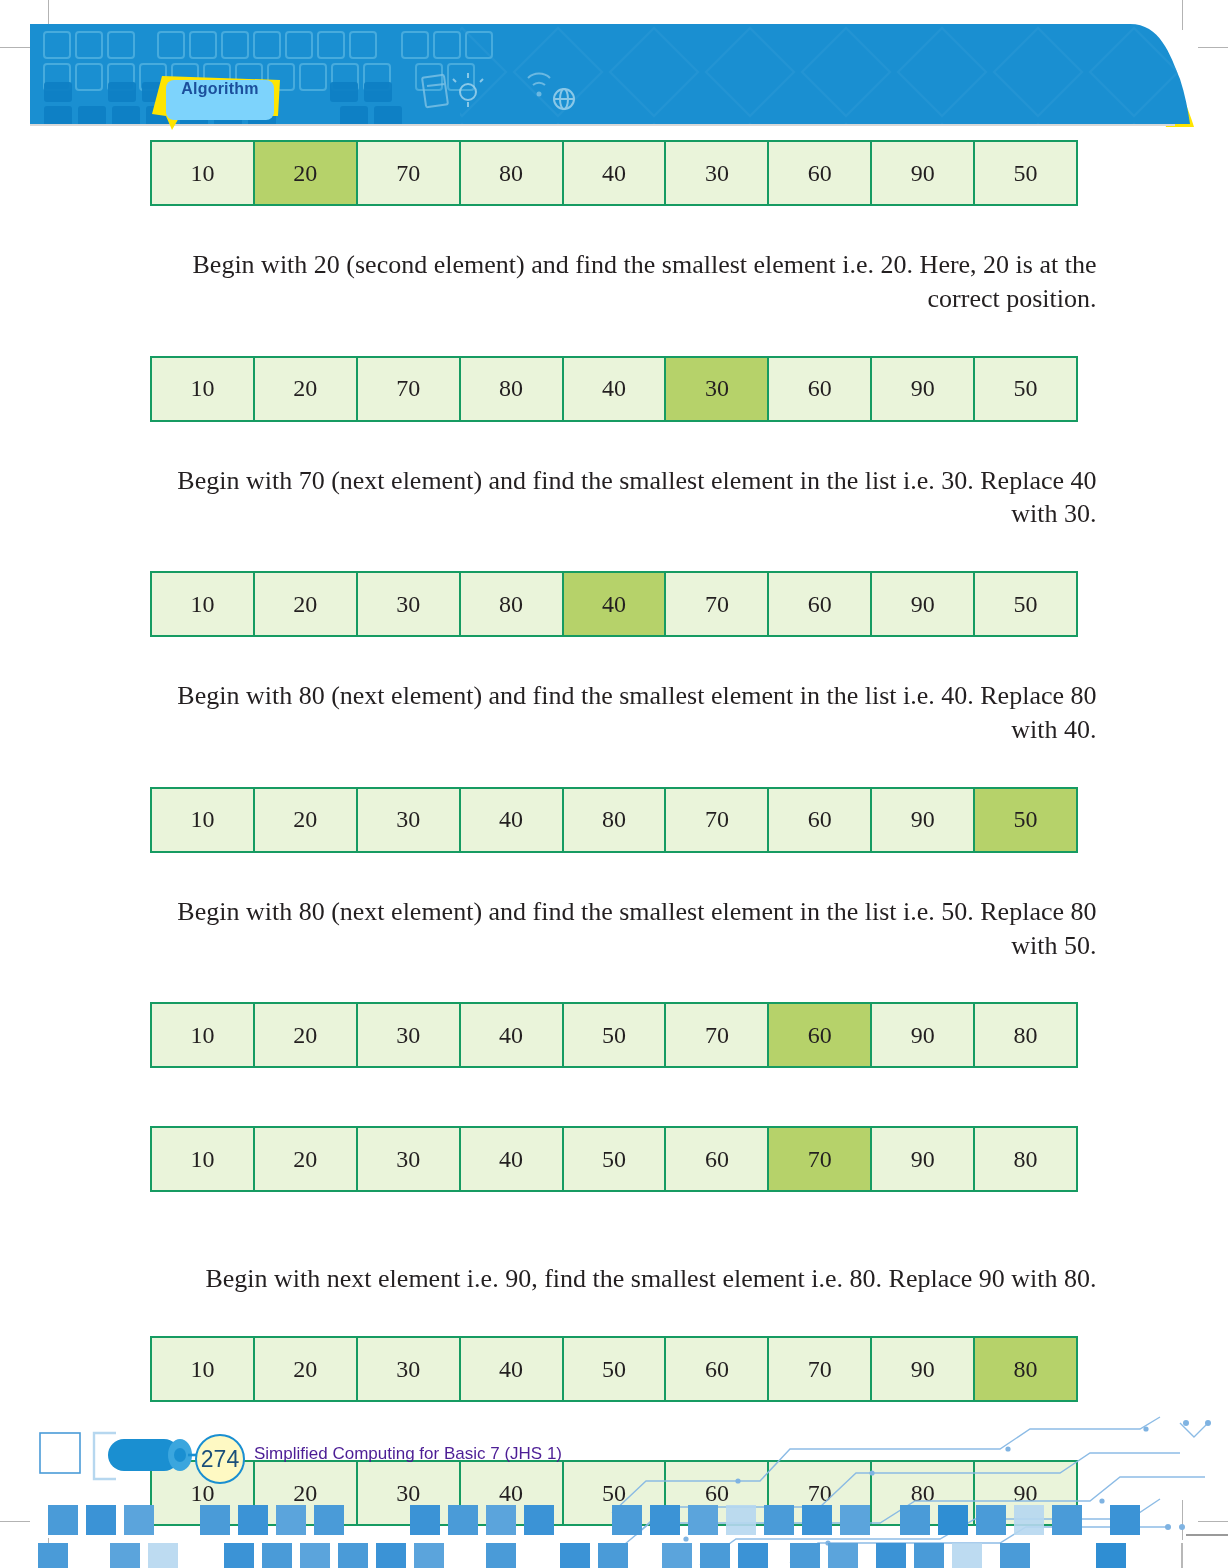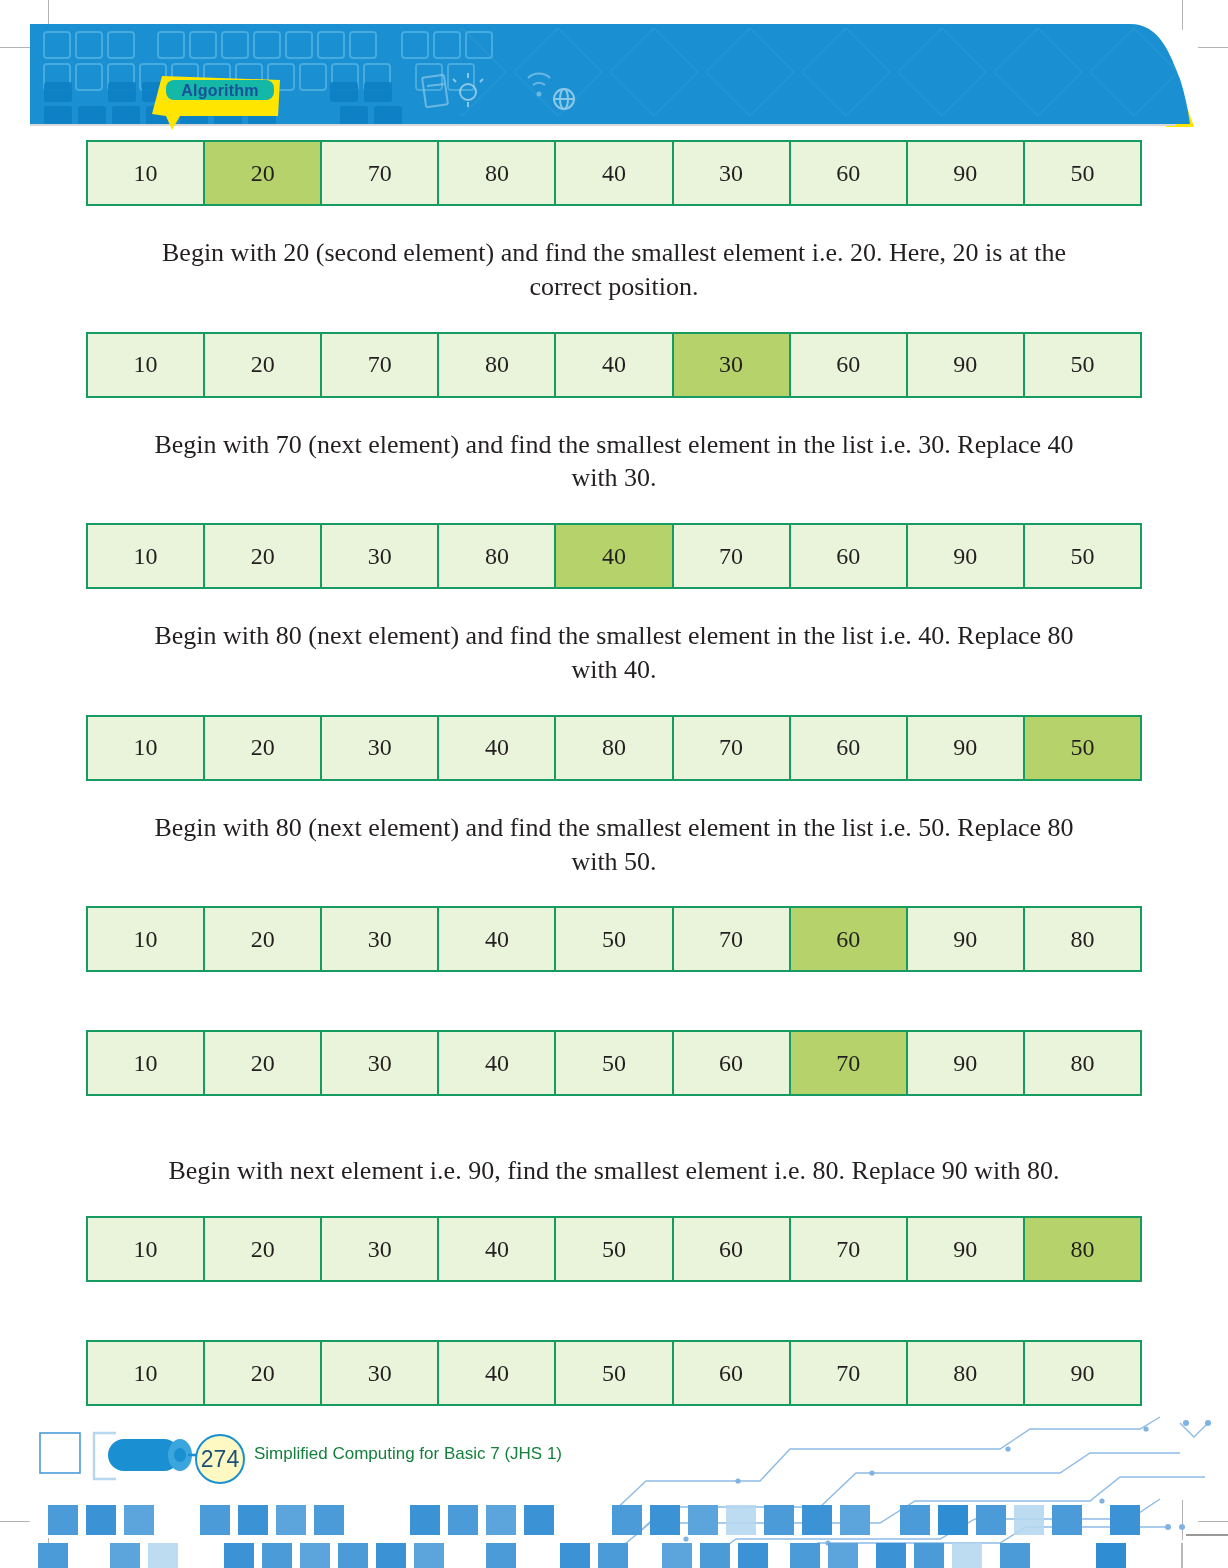--- a/index.html
+++ b/index.html
@@ -52,25 +52,25 @@
     left: 0;
     top: 0;
     width: 160px;
     height: 62px;
   }
   .algo-pill {
     position: absolute;
     left: 26px;
     top: 10px;
     width: 108px;
-    height: 20px;
-    background: #14b8a6;
+    height: 40px;
+    background: #7dd3fc;
     border-radius: 8px;
     display: flex;
-    align-items: flex-end;
+    align-items: flex-start;
     justify-content: center;
   }
   .algo-pill span {
     font-family: "Liberation Sans", sans-serif;
     font-weight: bold;
     font-size: 16px;
     color: #1b4f9c;
     letter-spacing: .2px;
   }
 
@@ -78,21 +78,21 @@
   .content {
     position: absolute;
     left: 0;
     top: 140px;
     width: 1228px;
   }
 
   
   .array-row {
     margin: 0 auto;
-    width: 1056px;
+    width: 928px;
     display: flex;
     border: 2px solid #169b62;
     box-sizing: border-box;
     background: #eaf4da;
   }
   .cell {
     flex: 1 1 0;
     height: 62px;
     border-right: 2px solid #169b62;
     background: #eaf4da;
@@ -103,25 +103,25 @@
     font-size: 24px;
     color: #231f20;
     box-sizing: border-box;
   }
   .cell:last-child { border-right: none; }
   .cell.hl { background: #b6d26a; }
 
   
   .para {
     width: 965px;
-    margin: 0 auto;
+    margin: 12px auto;
     font-size: 26px;
     line-height: 1.30;
     color: #231f20;
-    text-align: center;
+    text-align: right;
   }
 
   .gap-a { height: 28px; }
   .gap-b { height: 30px; }
 
   
   .footer {
     position: absolute;
     left: 0;
     top: 1415px;
@@ -151,21 +151,21 @@
     font-size: 23px;
     color: #1b4f7a;
     font-weight: normal;
   }
   .footer-text {
     position: absolute;
     left: 216px;
     top: 15px;
     font-family: "Liberation Sans", sans-serif;
     font-size: 17px;
-    color: #15803d;
+    color: #4c1d95;
     white-space: nowrap;
   }
   .deco-svg { position: absolute; left: 0; top: 0; }
 </style>
 </head>
 <body>
 
 <div class="crop-mark cm-tl-v"></div>
 <div class="crop-mark cm-tl-h"></div>
 <div class="crop-mark cm-tr-v"></div>

